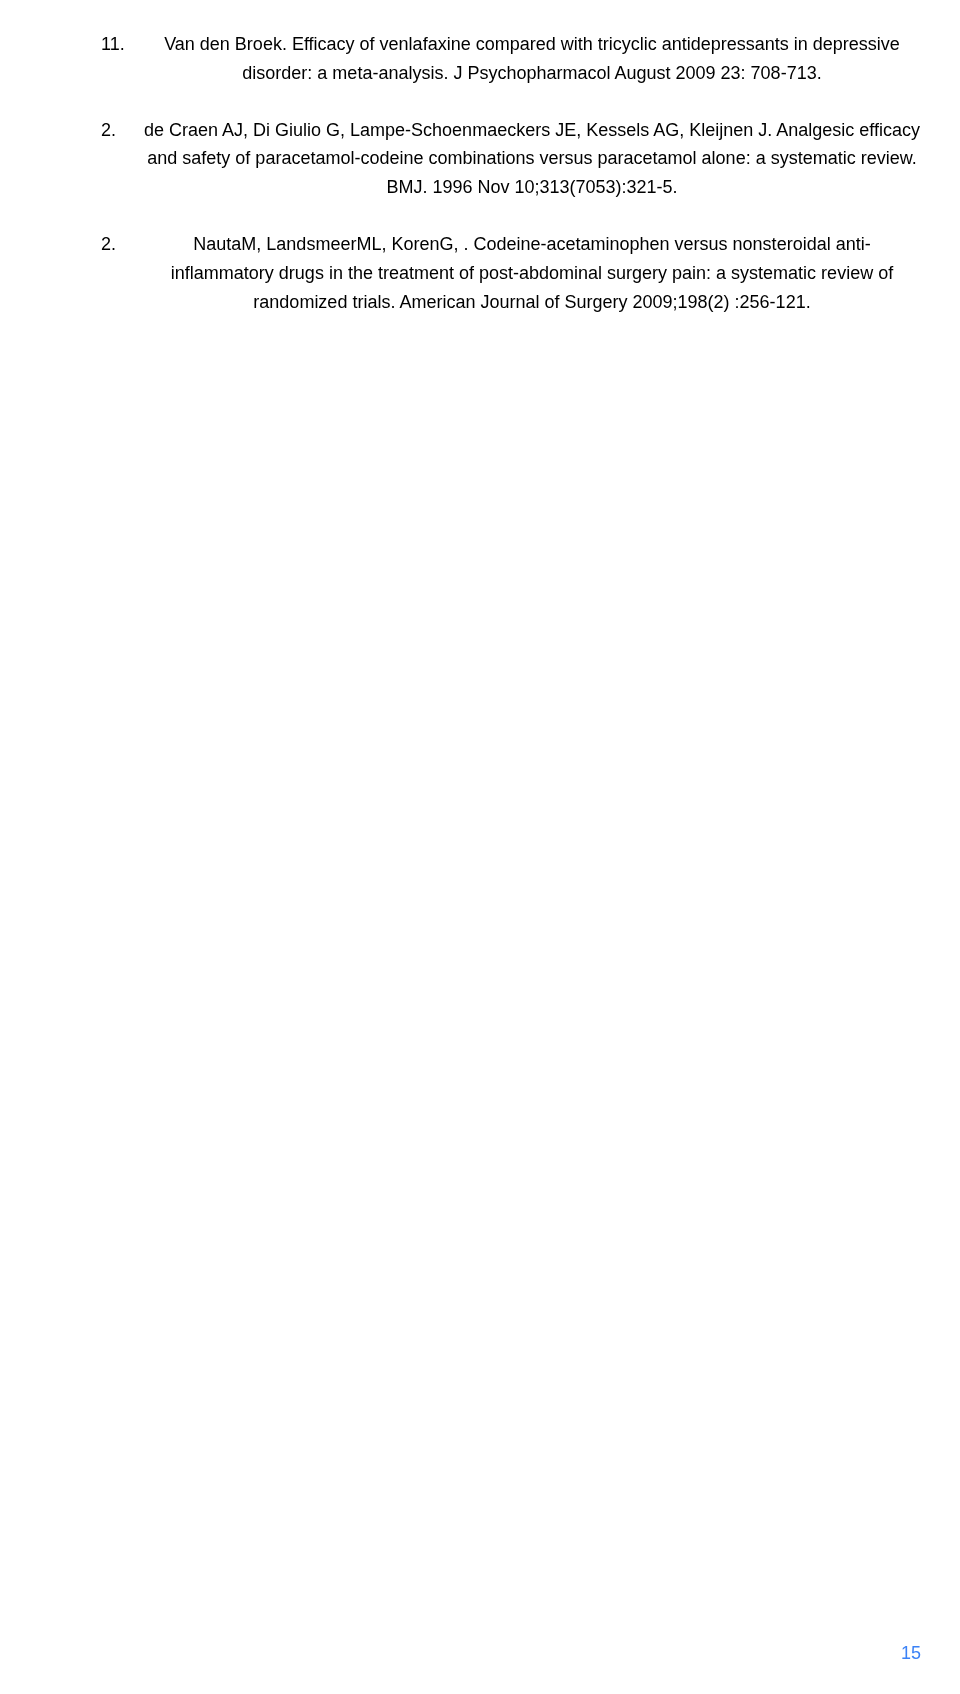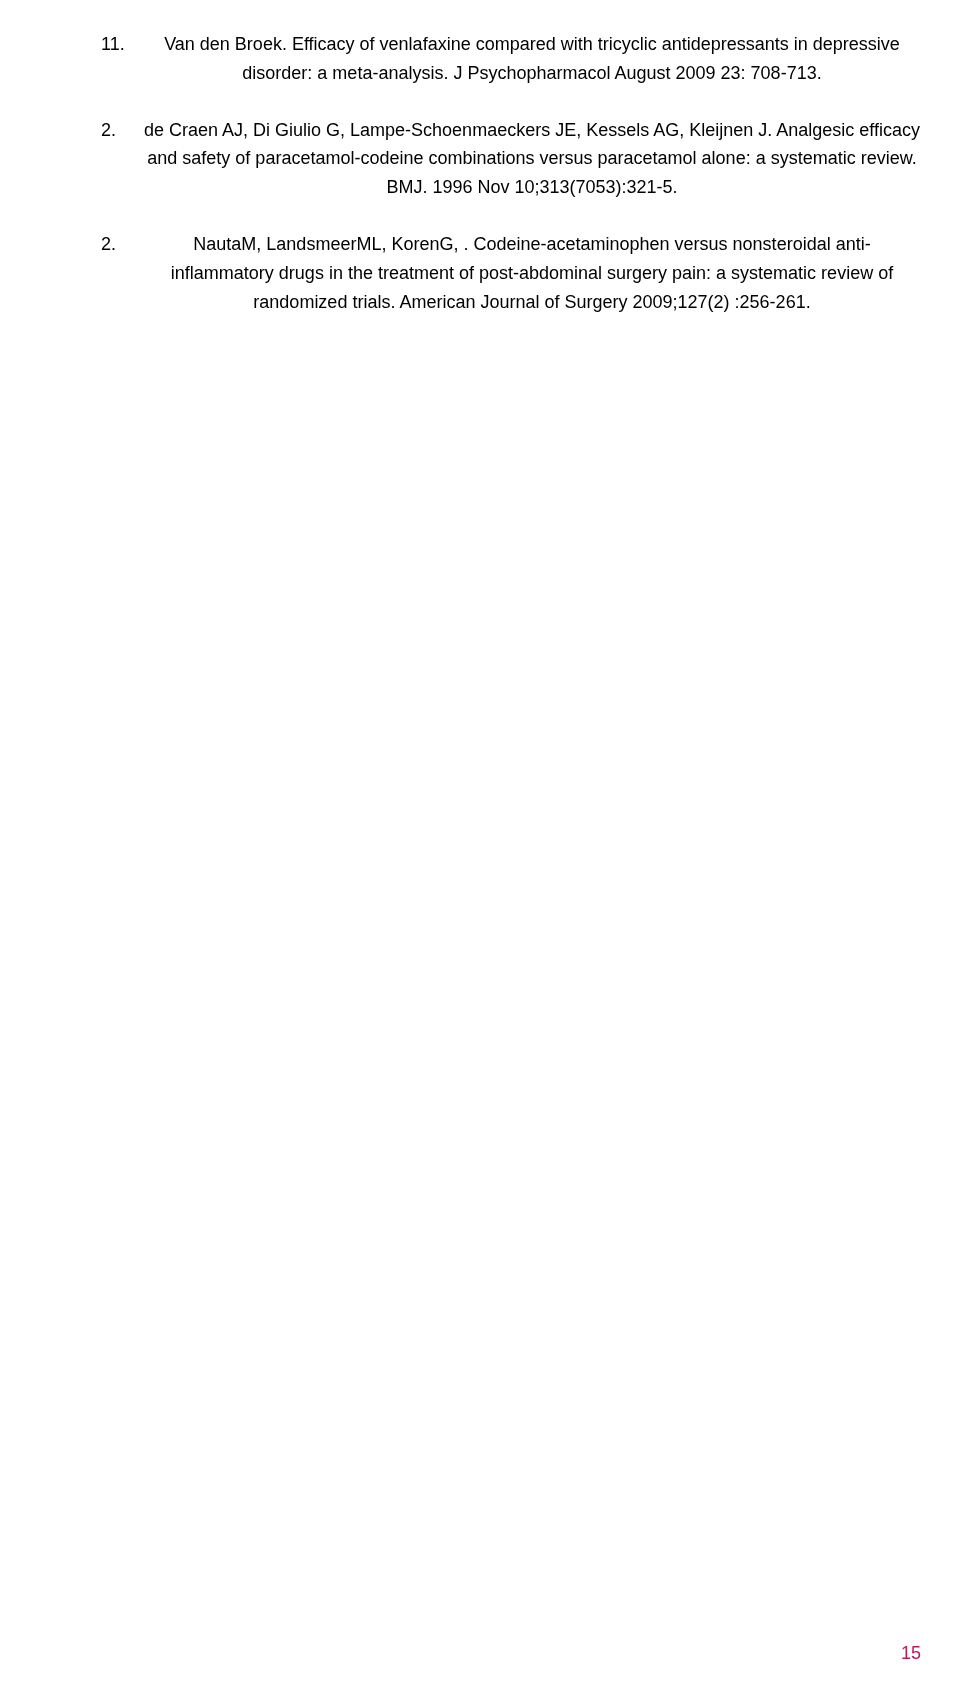--- a/index.html
+++ b/index.html
@@ -48,40 +48,40 @@
       font-size: 18px;
       line-height: 1.6;
       text-align: center;
     }
 
     .page-number {
       position: absolute;
       bottom: 30px;
       right: 60px;
       font-size: 18px;
-      color: #be185d;
+      color: #3b82f6;
     }
   </style>
 </head>
 <body>
 
 <div class="page-container">
   <ul class="references-list">
 
     <li class="reference-item">
       <span class="reference-number">11.</span>
       <span class="reference-text">Van den Broek. Efficacy of venlafaxine compared with tricyclic antidepressants in depressive disorder: a meta-analysis. J Psychopharmacol August 2009 23: 708-713.</span>
     </li>
 
     <li class="reference-item">
       <span class="reference-number">2.</span>
       <span class="reference-text">de Craen AJ, Di Giulio G, Lampe-Schoenmaeckers JE, Kessels AG, Kleijnen J. Analgesic efficacy and safety of paracetamol-codeine combinations versus paracetamol alone: a systematic review. BMJ. 1996 Nov 10;313(7053):321-5.</span>
     </li>
 
     <li class="reference-item">
       <span class="reference-number">2.</span>
-      <span class="reference-text">NautaM, LandsmeerML, KorenG, . Codeine-acetaminophen versus nonsteroidal anti-inflammatory drugs in the treatment of post-abdominal surgery pain: a systematic review of randomized trials. American Journal of Surgery 2009;127(2) :256-261.</span>
+      <span class="reference-text">NautaM, LandsmeerML, KorenG, . Codeine-acetaminophen versus nonsteroidal anti-inflammatory drugs in the treatment of post-abdominal surgery pain: a systematic review of randomized trials. American Journal of Surgery 2009;198(2) :256-121.</span>
     </li>
 
   </ul>
 
   <div class="page-number">15</div>
 </div>
 
 </body></html>

